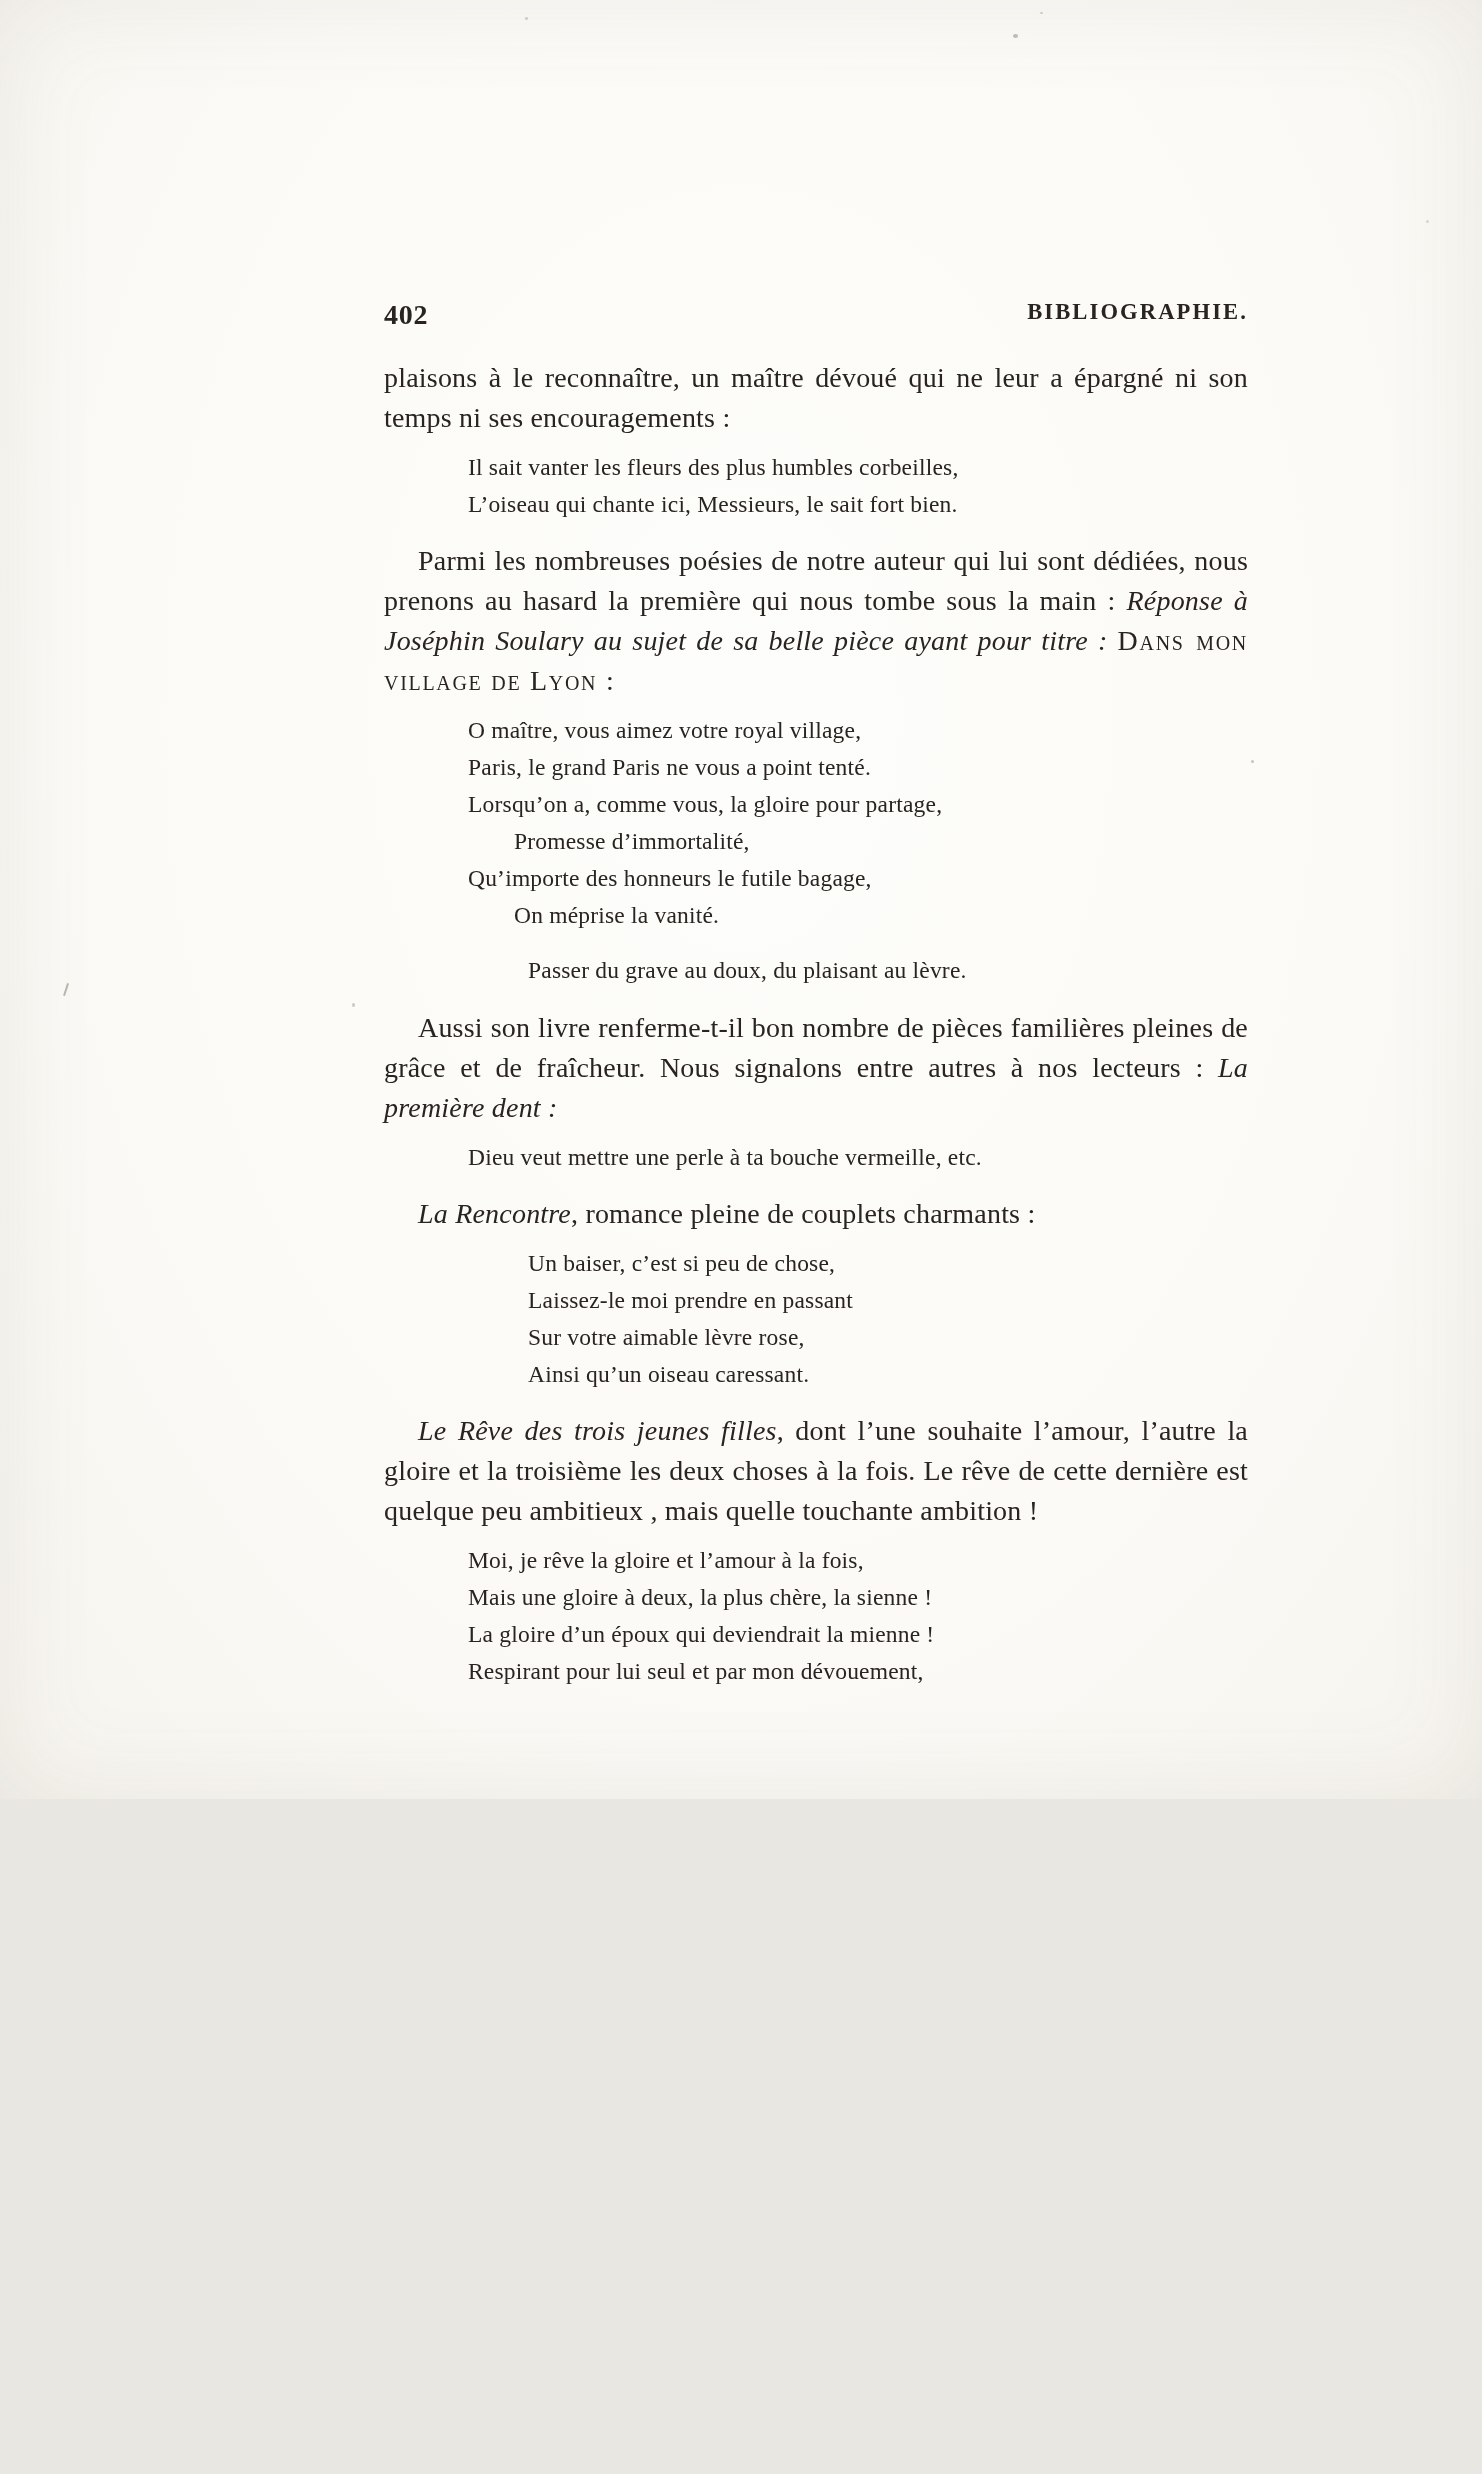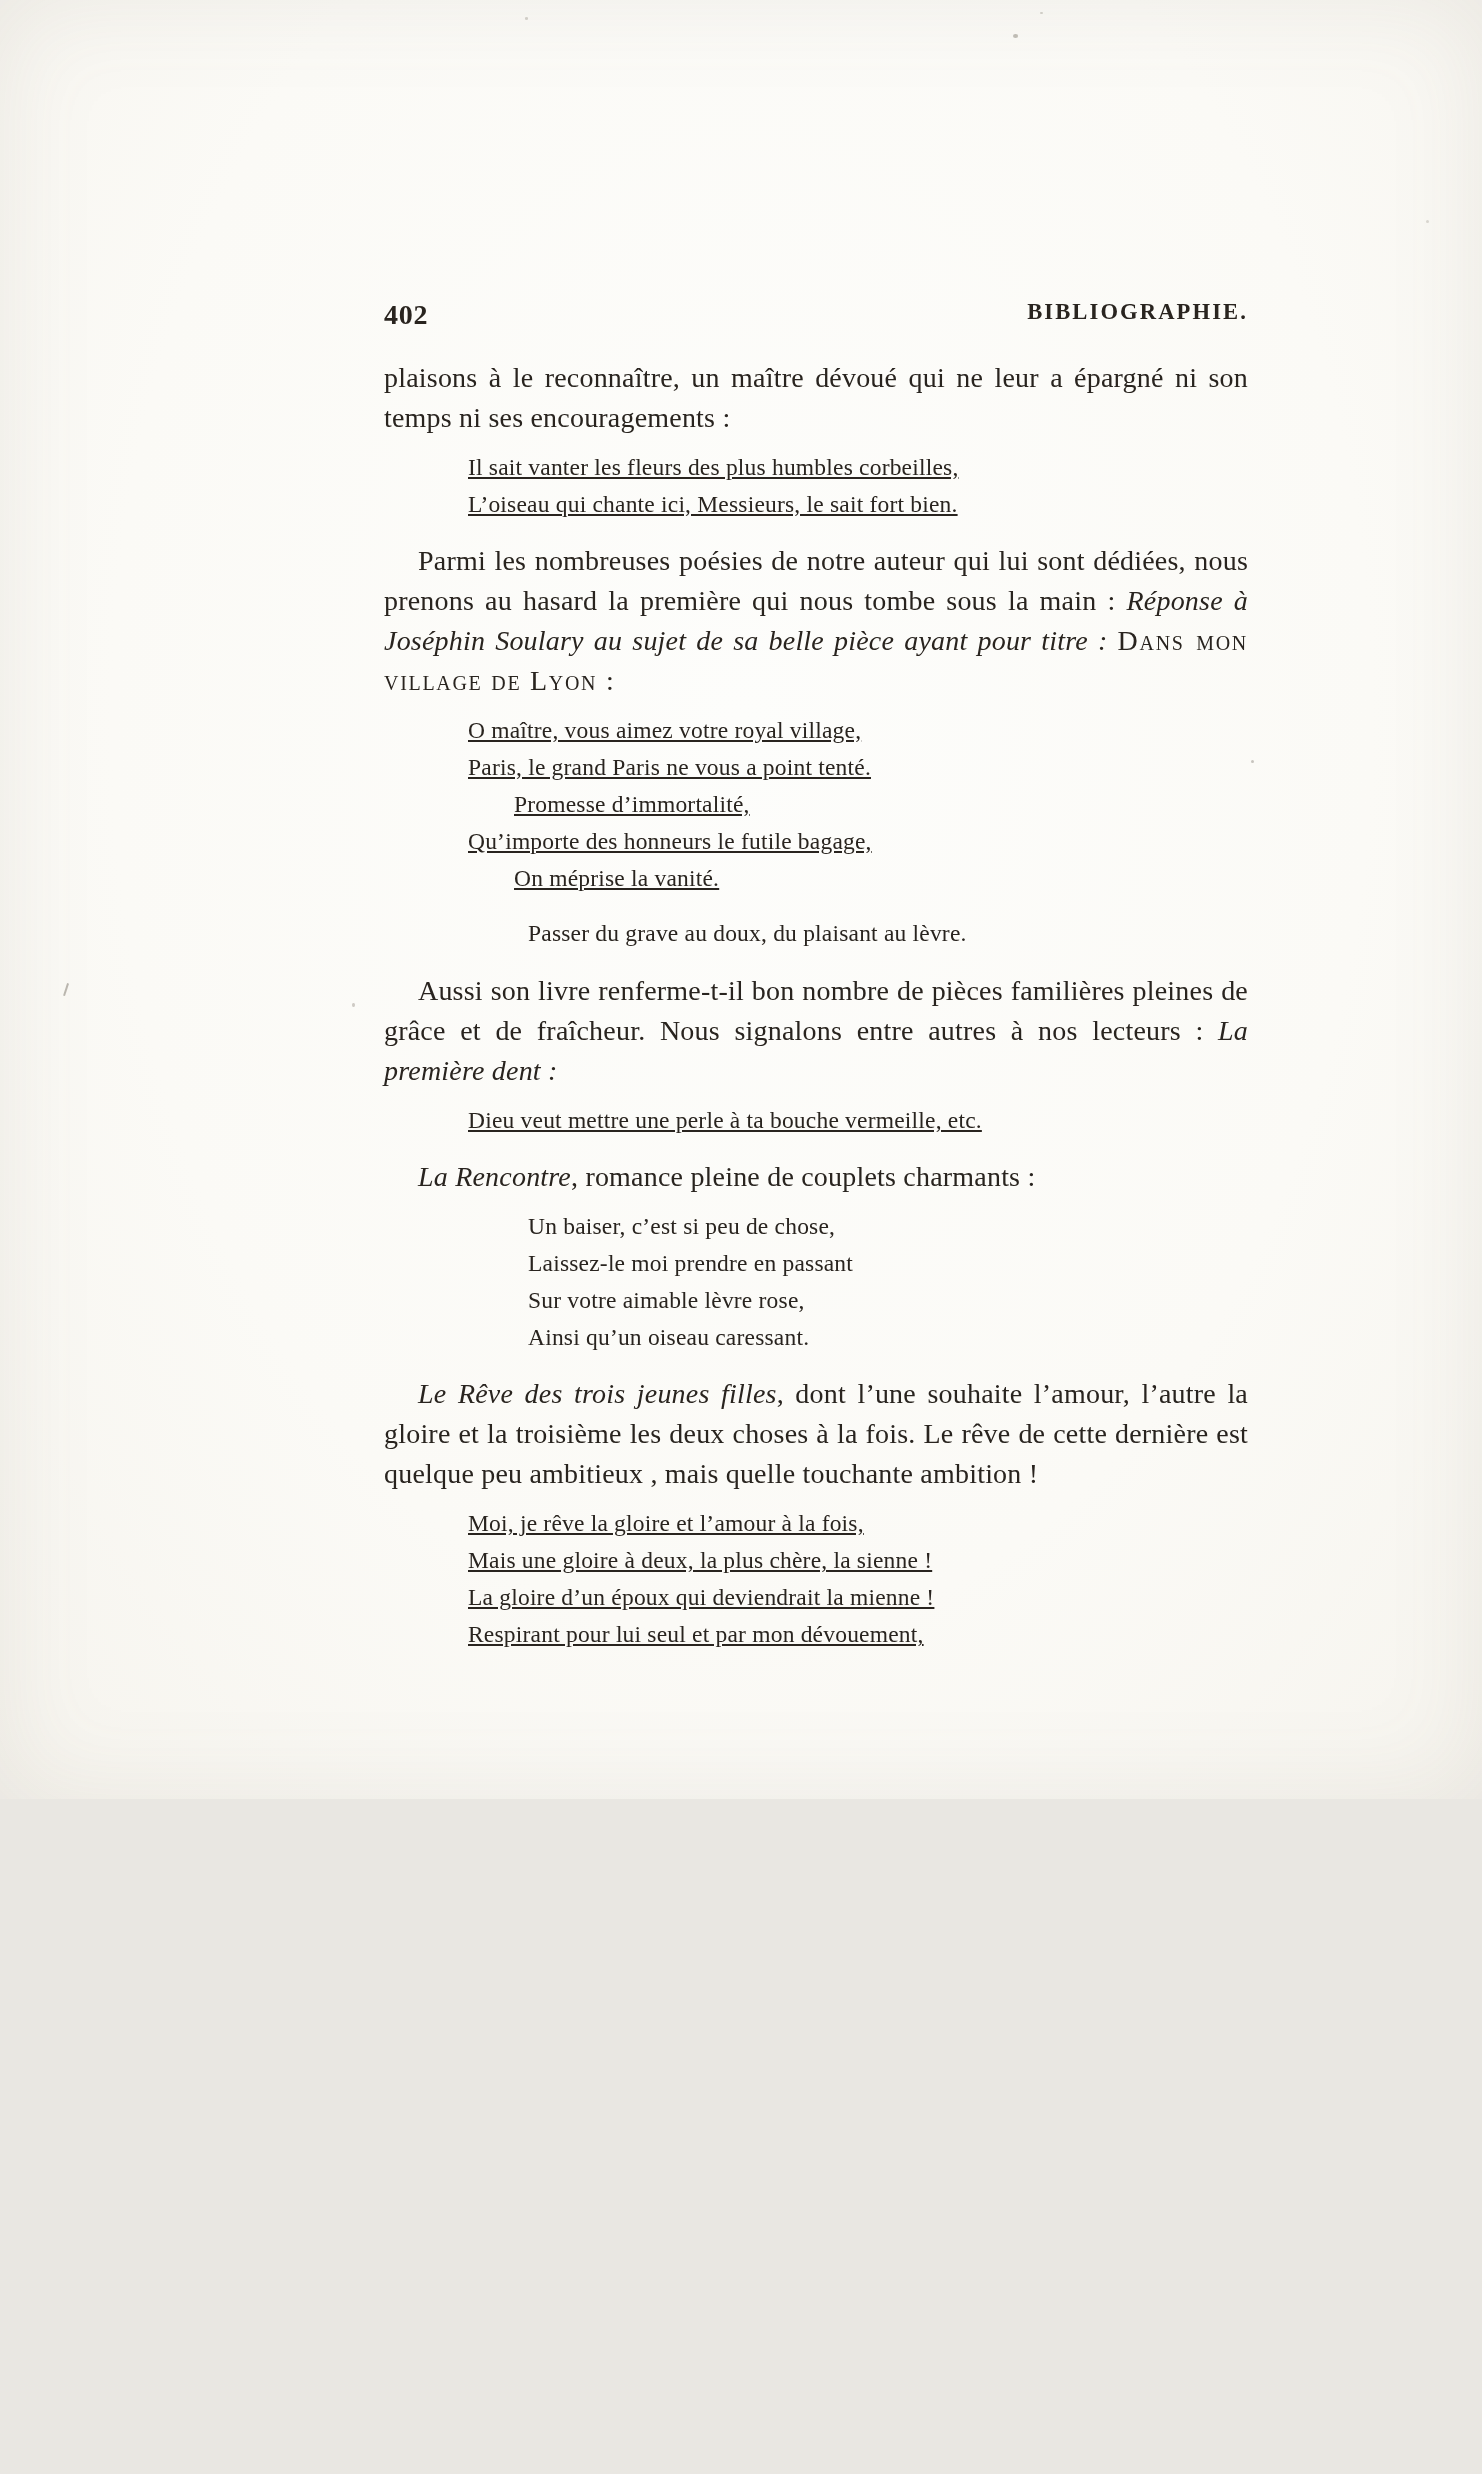--- a/index.html
+++ b/index.html
@@ -53,21 +53,21 @@
     font-size: 0.6em;
     line-height: 0;
     letter-spacing: 0;
   }
   .verse {
     margin: 11px 0 18.4px 0;
     font-size: 23.5px;
     line-height: 37px;
     letter-spacing: 0.2px;
   }
-  .verse.indent-a { margin-left: 84px; text-decoration: underline; }
+  .verse.indent-a { margin-left: 84px; }
   .verse.indent-b { margin-left: 144px; }
   .vline { white-space: nowrap; }
   .vline.vindent { padding-left: 46px; }
   
   .speck {
     position: absolute;
     background: #7a7468;
     border-radius: 50%;
     opacity: 0.45;
   }
@@ -121,20 +121,21 @@
     <div class="verse indent-a">
       <div class="vline">Il sait vanter les fleurs des plus humbles corbeilles,</div>
       <div class="vline">L’oiseau qui chante ici, Messieurs, le sait fort bien.</div>
     </div>
 
     <p class="para"><span>Parmi les nombreuses poésies de notre auteur qui lui sont dédiées, nous prenons au hasard la première qui nous tombe sous la main : </span><span class="it">Réponse à Joséphin Soulary au sujet de sa belle pièce ayant pour titre : </span><span class="sc">Dans mon village de Lyon :</span></p>
 
     <div class="verse indent-a">
       <div class="vline">O maître, vous aimez votre royal village,</div>
       <div class="vline">Paris, le grand Paris ne vous a point tenté.</div>
+      <div class="vline">Lorsqu’on a, comme vous, la gloire pour partage,</div>
       <div class="vline vindent">Promesse d’immortalité,</div>
       <div class="vline">Qu’importe des honneurs le futile bagage,</div>
       <div class="vline vindent">On méprise la vanité.</div>
     </div>
 
 
     <div class="verse indent-b">
       <div class="vline">Passer du grave au doux, du plaisant au lèvre.</div>
     </div>
 

